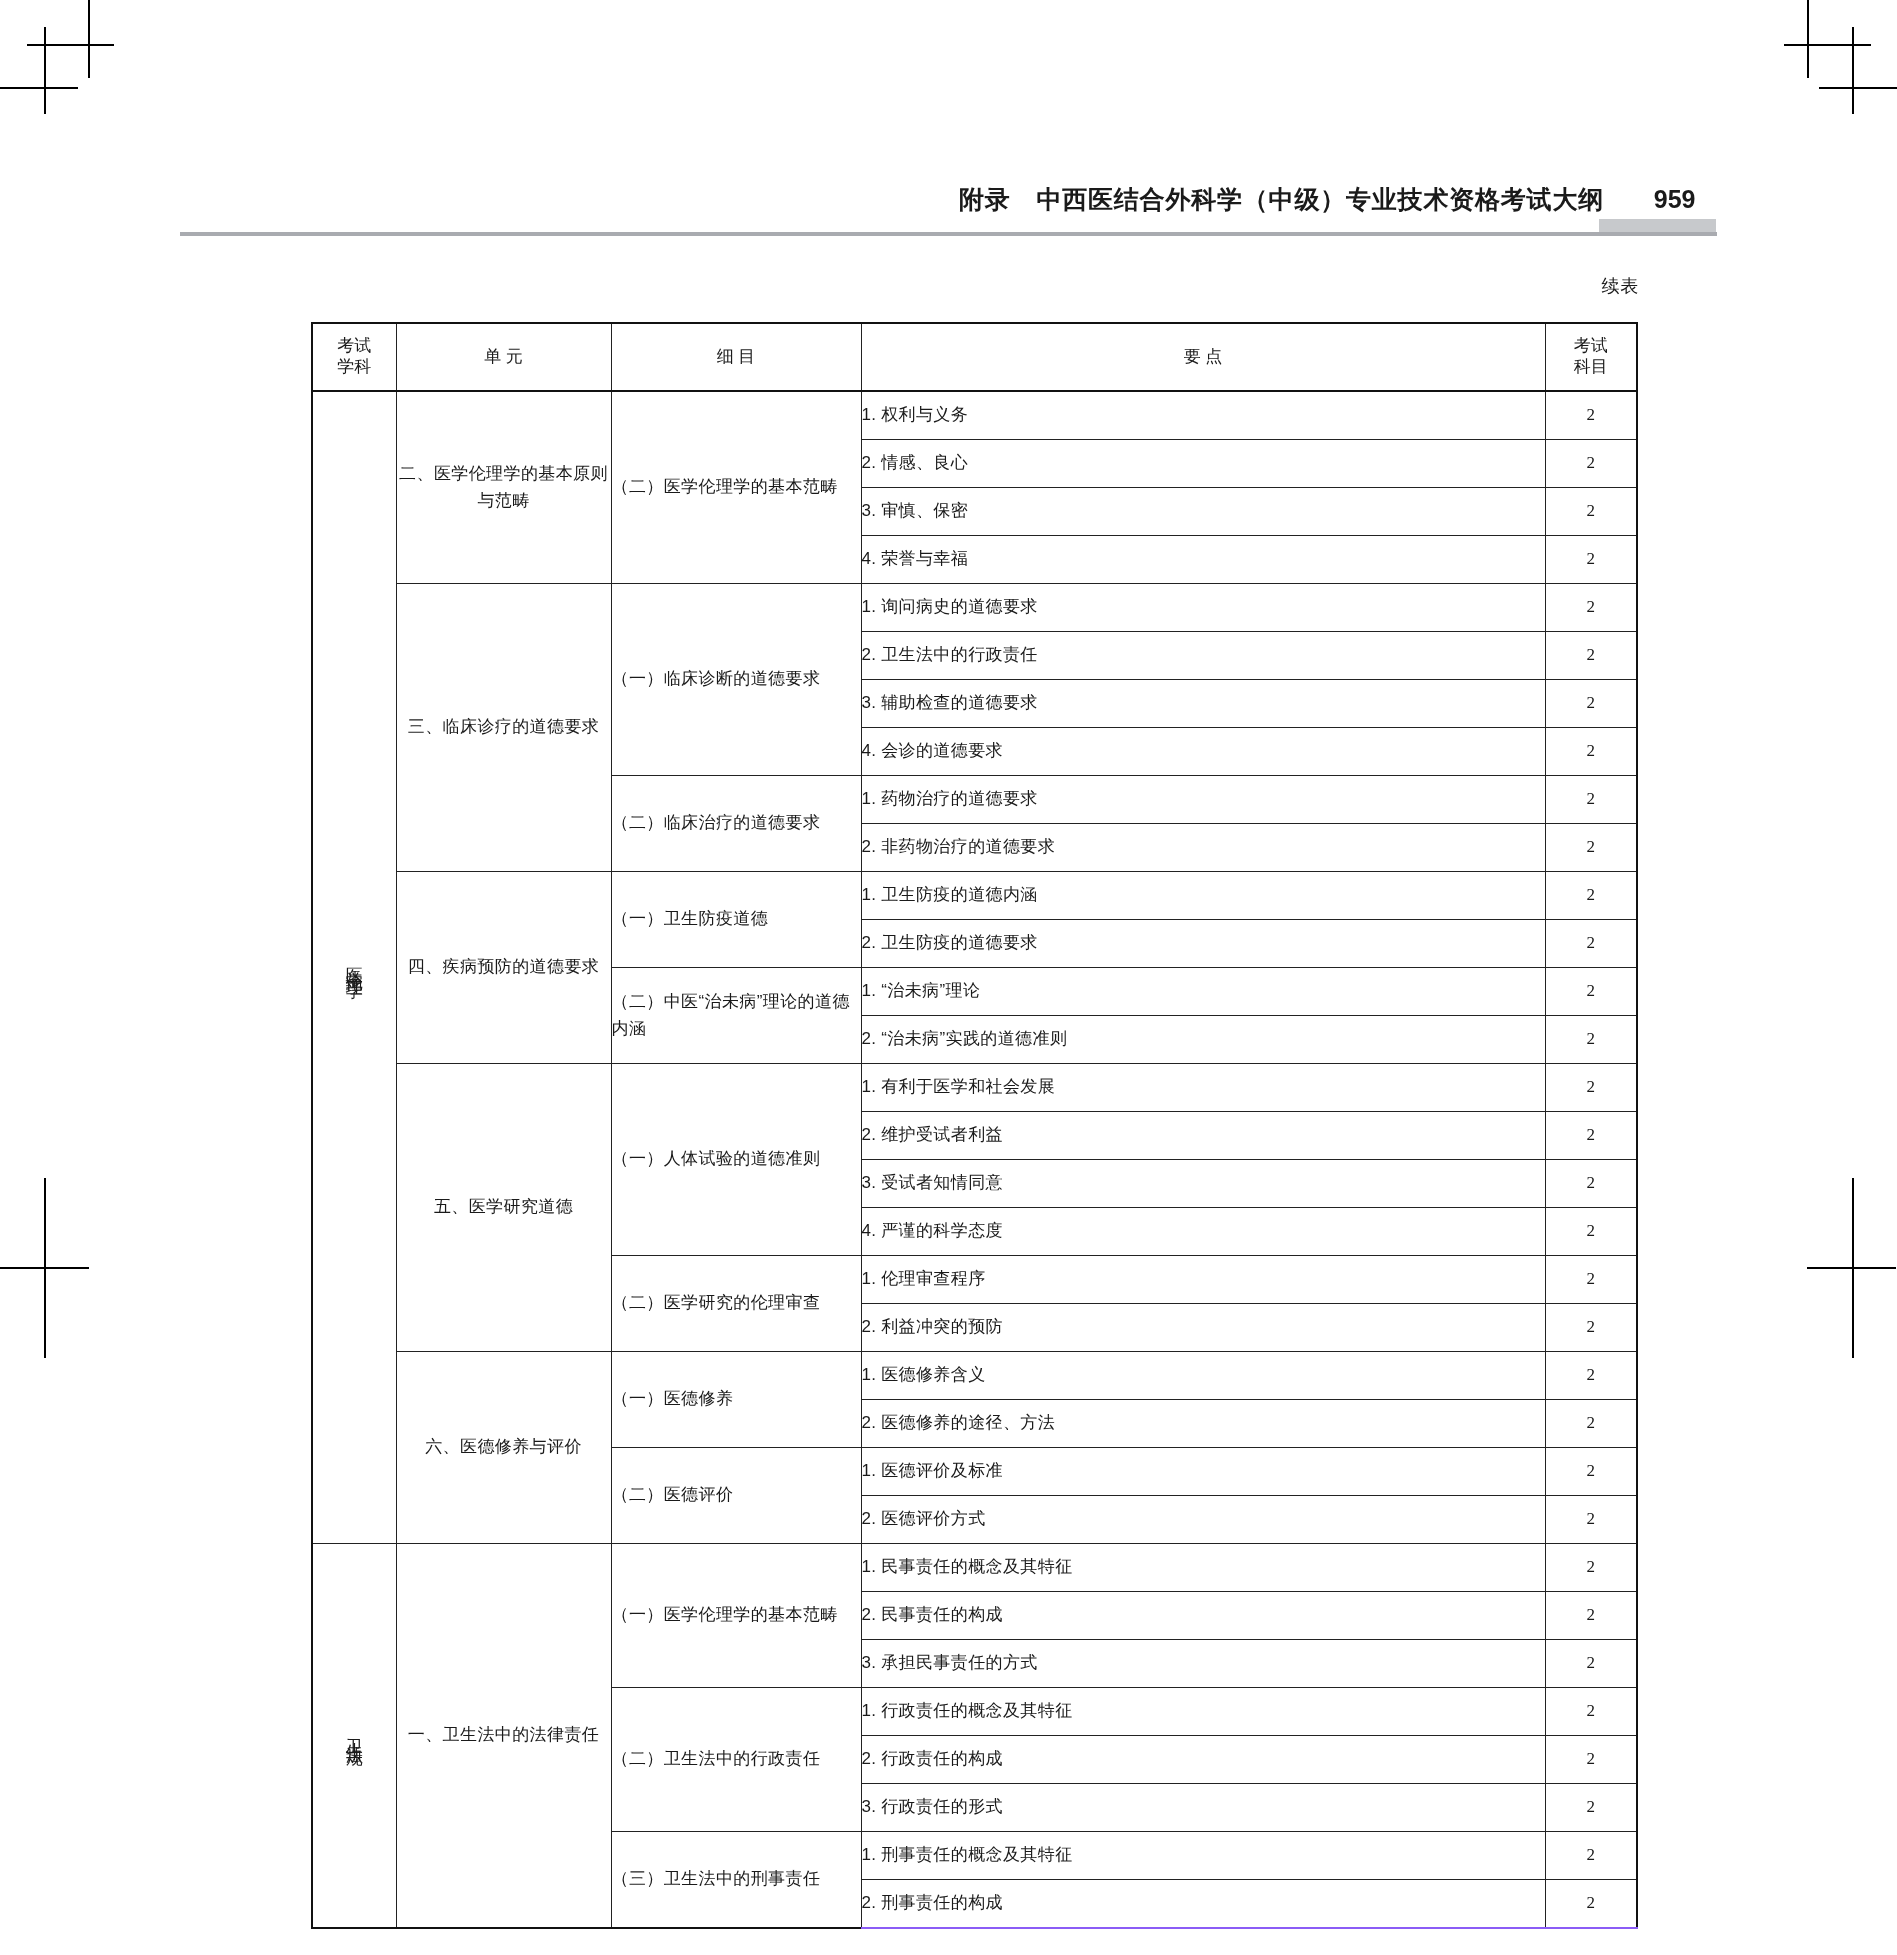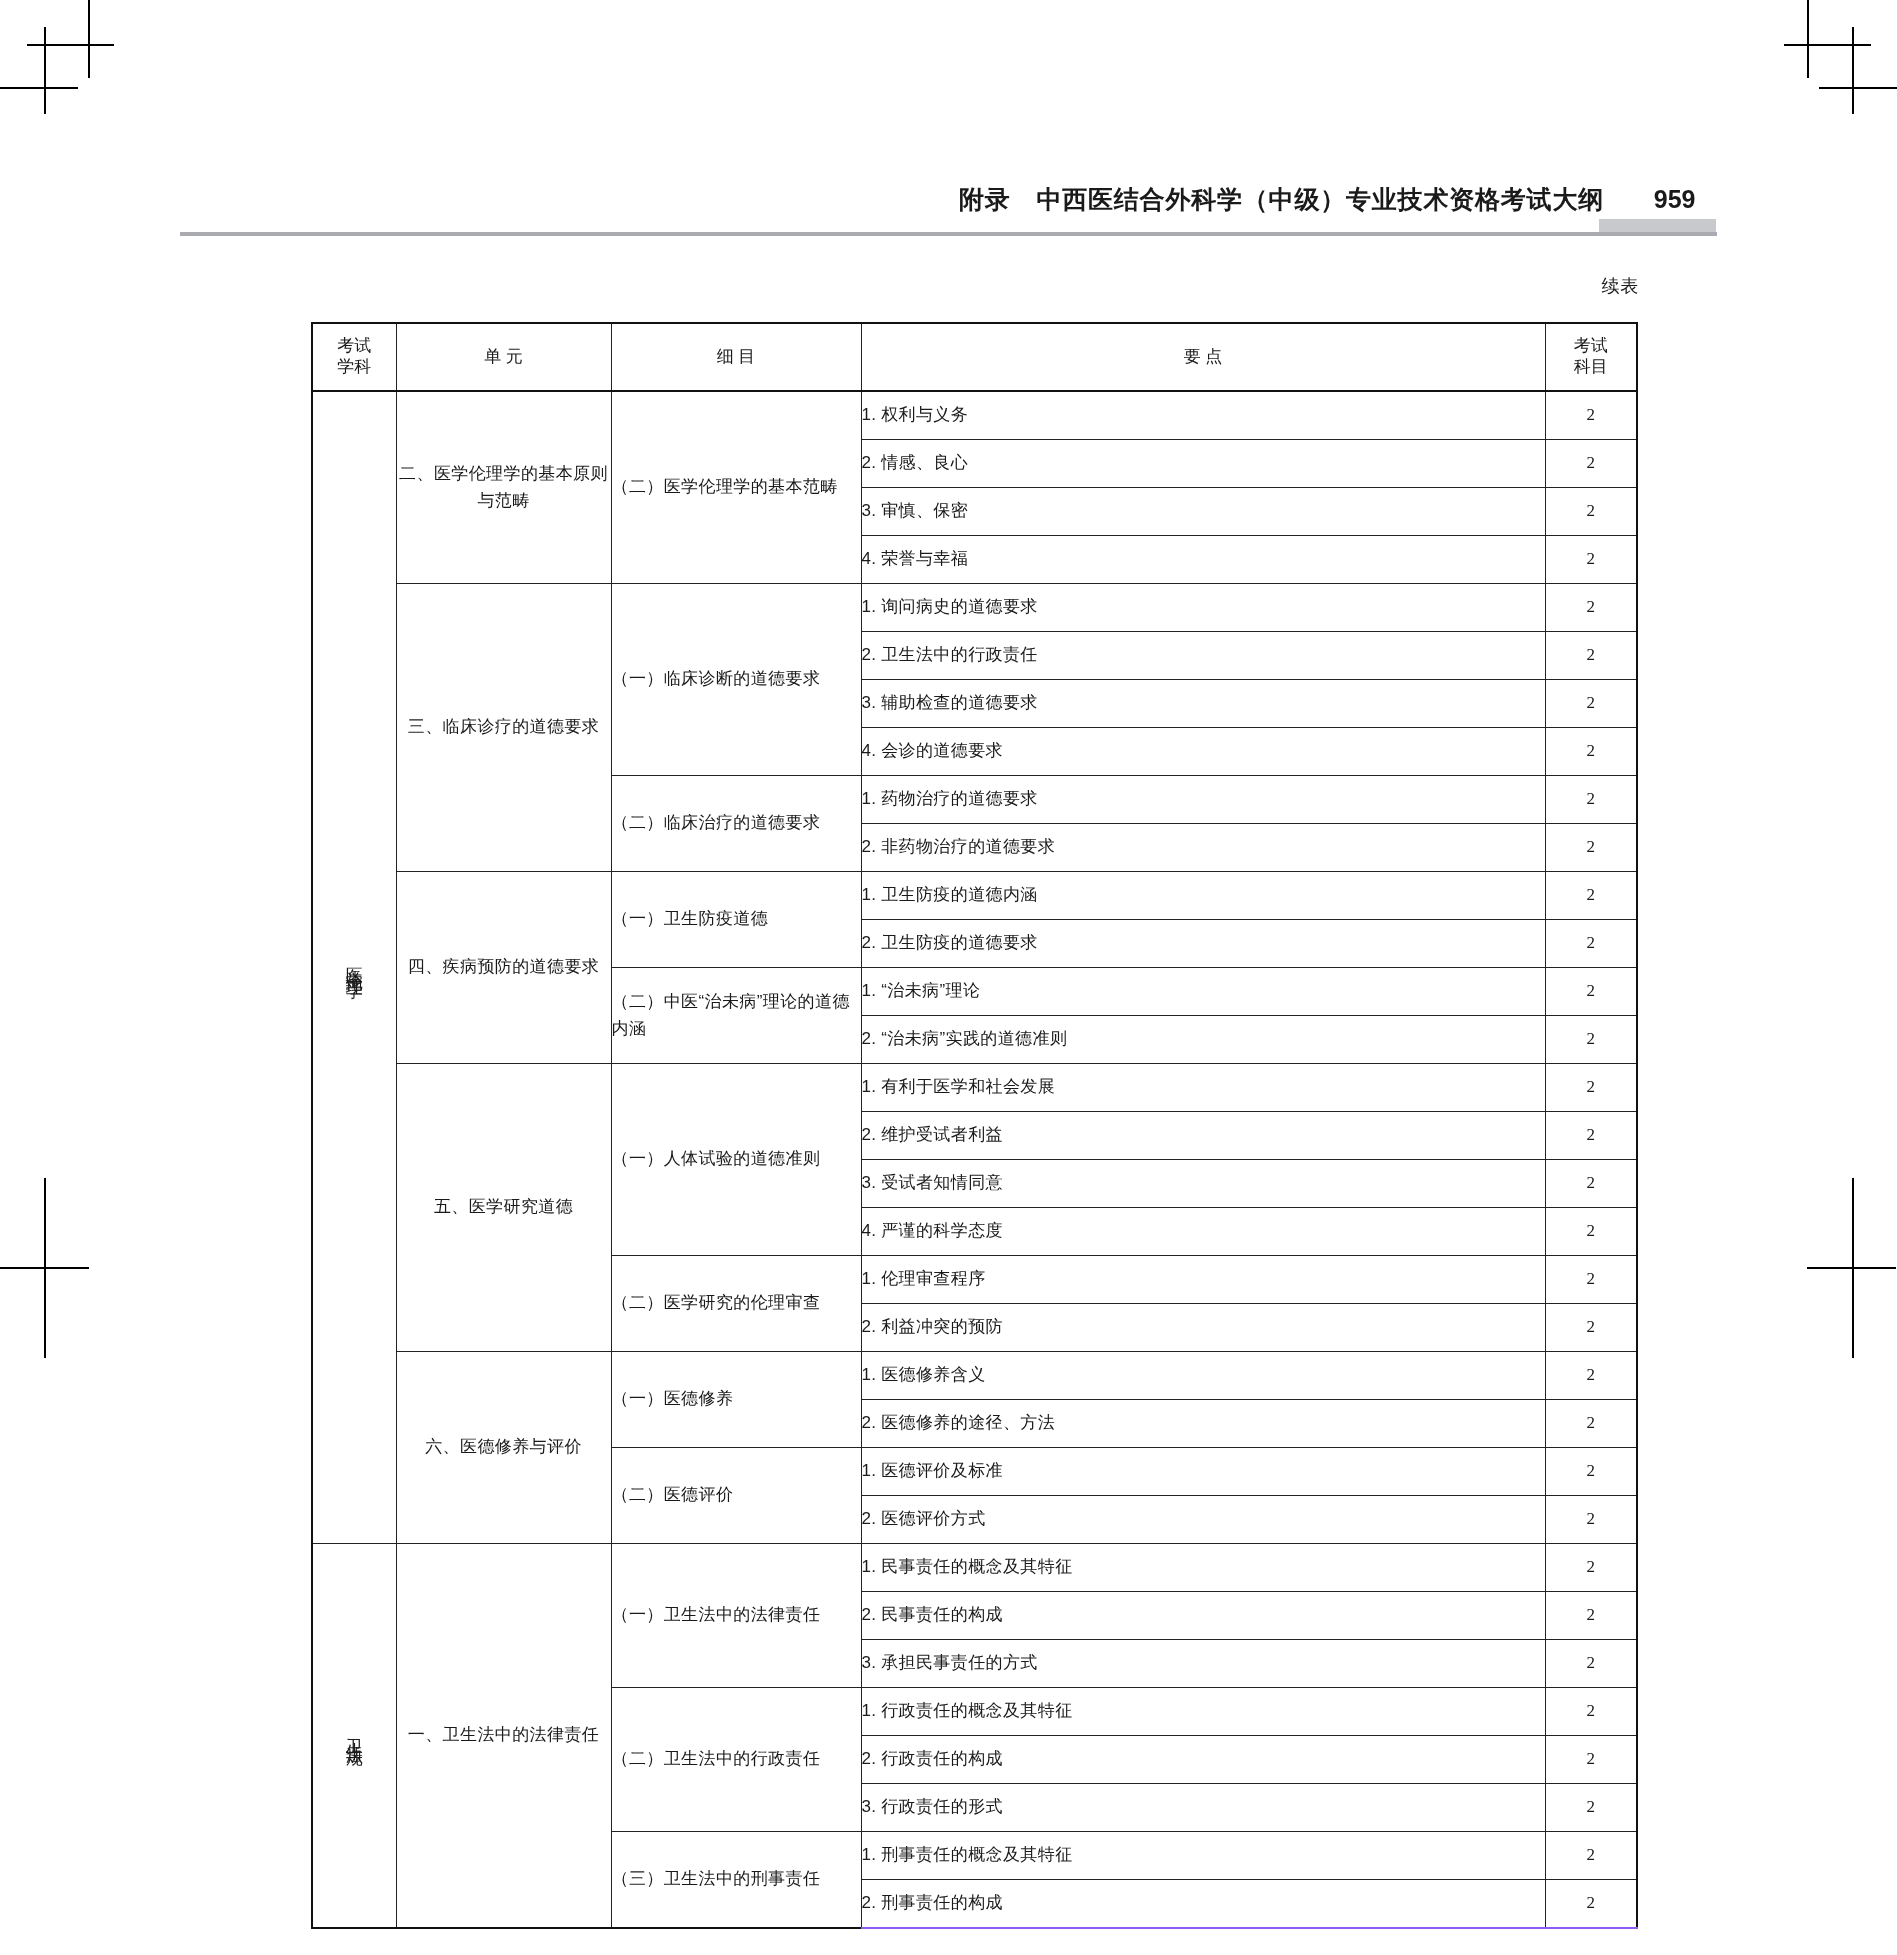--- a/index.html
+++ b/index.html
@@ -309,21 +309,21 @@
         <td class="points"><span class="num">1.</span><span>医德评价及标准</span></td>
         <td class="code">2</td>
       </tr>
       <tr>
         <td class="points"><span class="num">2.</span><span>医德评价方式</span></td>
         <td class="code">2</td>
       </tr>
       <tr>
         <td class="subject" rowspan="8"><span class="vertical">卫生法规</span></td>
         <td class="unit" rowspan="8">一、卫生法中的法律责任</td>
-        <td class="detail" rowspan="3">（一）卫生法中的法律责任</td>
+        <td class="detail" rowspan="3">（一）医学伦理学的基本范畴</td>
         <td class="points"><span class="num">1.</span><span>民事责任的概念及其特征</span></td>
         <td class="code">2</td>
       </tr>
       <tr>
         <td class="points"><span class="num">2.</span><span>民事责任的构成</span></td>
         <td class="code">2</td>
       </tr>
       <tr>
         <td class="points"><span class="num">3.</span><span>承担民事责任的方式</span></td>
         <td class="code">2</td>

